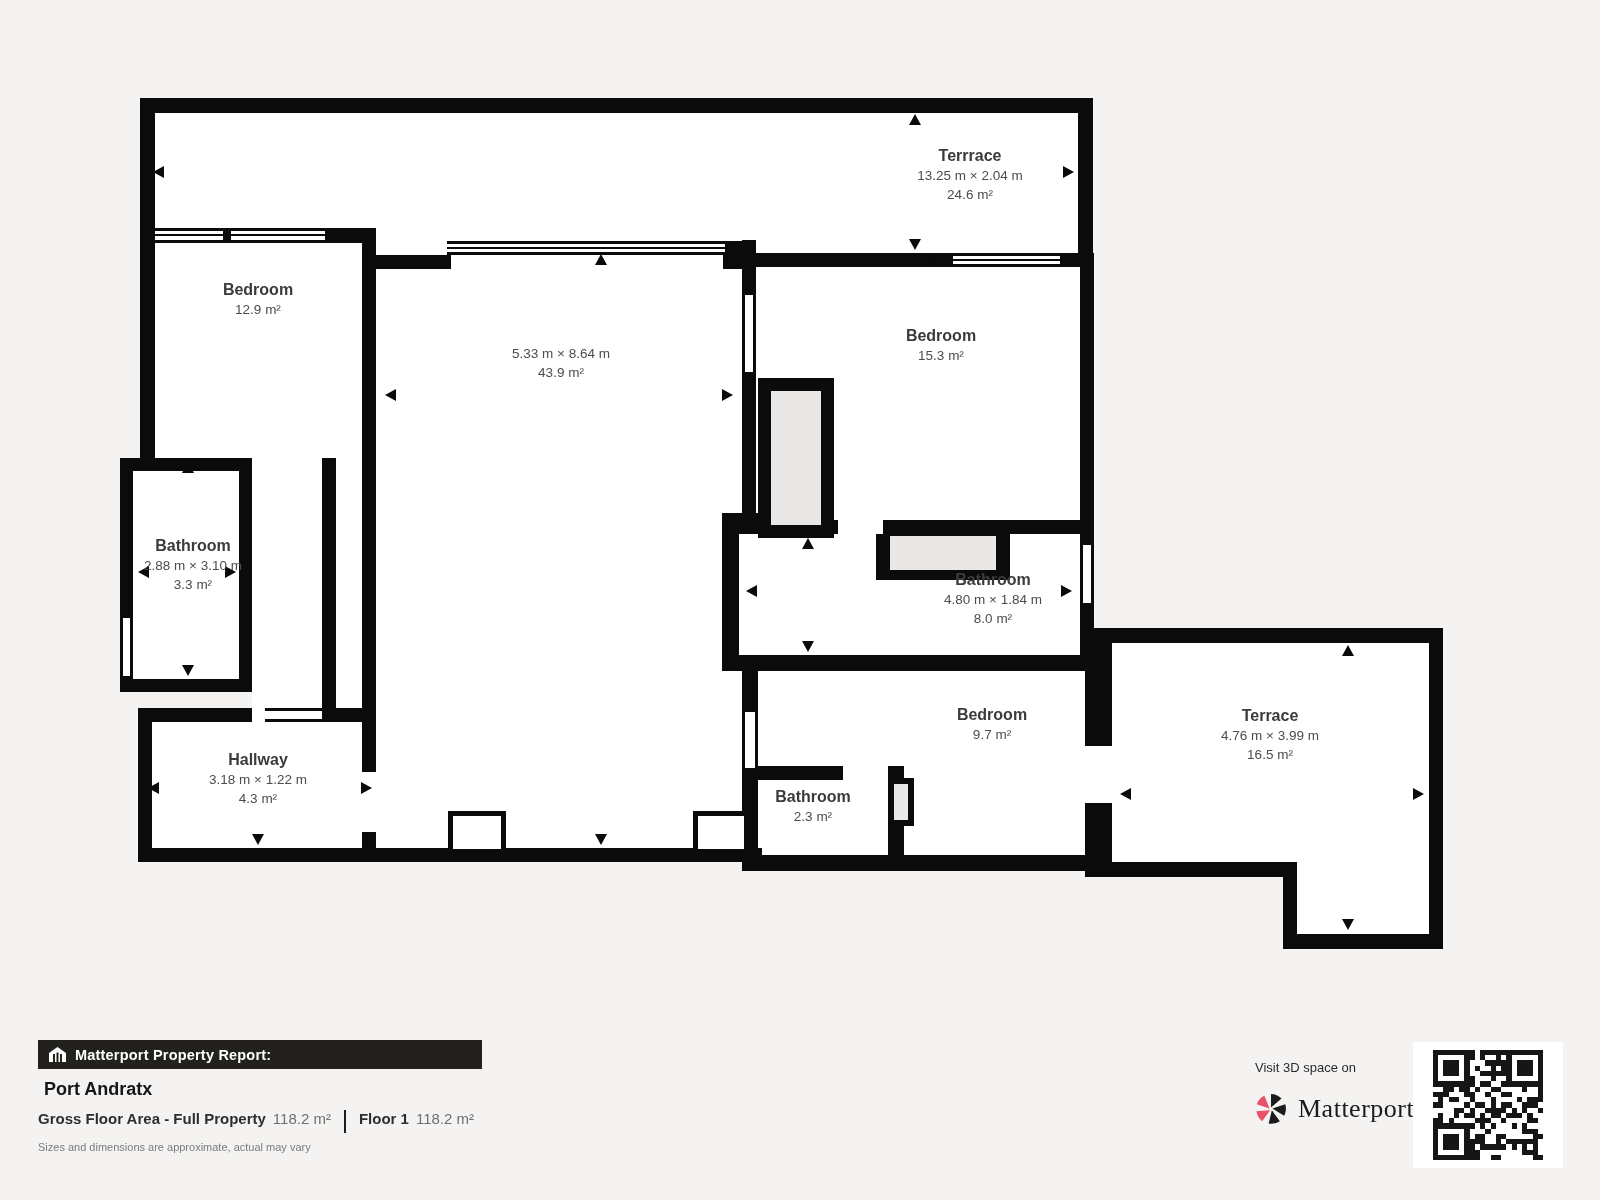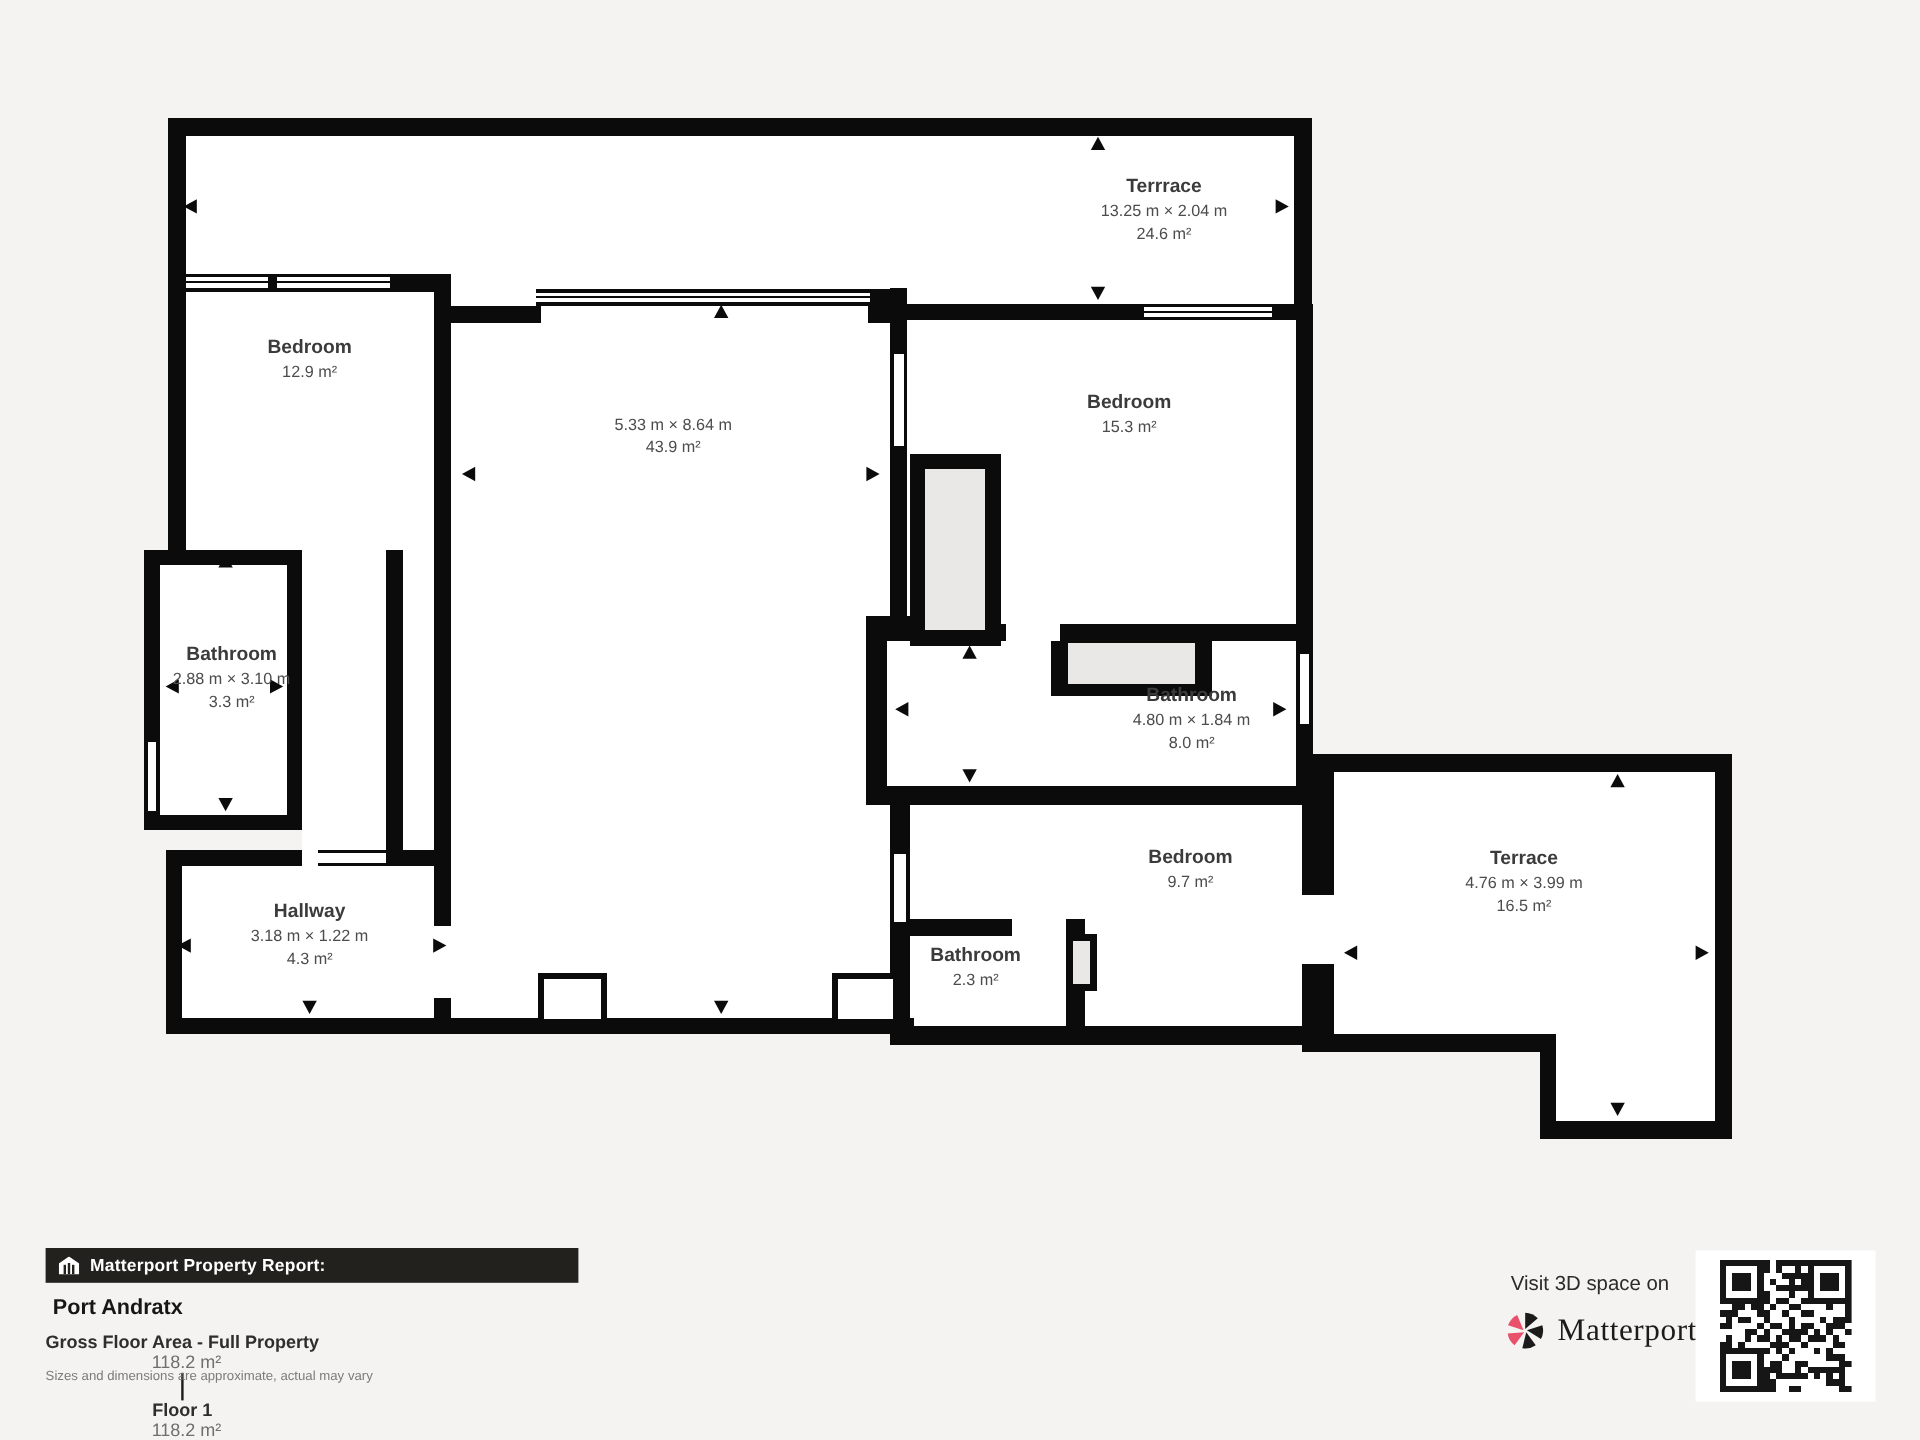--- a/index.html
+++ b/index.html
@@ -12,27 +12,27 @@
   .room-label{position:absolute;transform:translateX(-50%);text-align:center;white-space:nowrap;}
   .rname{font-size:16px;font-weight:bold;color:#3b3b3b;line-height:20px;}
   .rmeta{font-size:13.5px;color:#4c4c4c;line-height:19px;}
   
   .report-bar{
     position:absolute;left:38px;top:1040px;width:444px;height:29px;
     background:#23211d;display:flex;align-items:center;padding-left:11px;box-sizing:border-box;
   }
   .report-bar-label{color:#ffffff;font-size:14.5px;font-weight:bold;margin-left:9px;letter-spacing:.2px;}
   .property-name{position:absolute;left:44px;top:1079px;font-size:18px;font-weight:bold;color:#161616;}
-  .gfa-row{position:absolute;left:38px;top:1110px;display:flex;align-items:center;font-size:15px;flex-direction:column;}
+  .gfa-row{position:absolute;left:38px;top:1110px;display:flex;align-items:flex-start;font-size:15px;}
   .gfa-row .lbl{font-weight:bold;color:#2e2e2e;}
   .gfa-row .val{color:#6f6f6f;margin-left:7px;}
   .gfa-divider{width:2px;height:23px;background:#1c1c1c;margin:0 13px;}
   .disclaimer{position:absolute;left:38px;top:1141px;font-size:11px;color:#7b7b7b;}
   
-  .visit-text{position:absolute;left:1255px;top:1060px;width:140px;text-align:center;font-size:17px;color:#2b2b2b;}
+  .visit-text{position:absolute;left:1255px;top:1060px;width:140px;font-size:13px;color:#2b2b2b;}
   .brand-row{position:absolute;left:1252px;top:1090px;display:flex;align-items:center;}
   .brand-word{font-family:"Liberation Serif","DejaVu Serif",serif;font-size:26px;color:#1b1b1b;margin-left:8px;letter-spacing:.5px;}
   .brand-mark{font-size:13px;vertical-align:10px;color:#1b1b1b;margin-left:1px;}
   .qr-tile{position:absolute;left:1413px;top:1042px;width:150px;height:126px;background:#ffffff;display:flex;align-items:center;justify-content:center;}
 </style>
 </head>
 <body>
 
 <svg id="plan-svg" width="1600" height="1010" viewBox="0 0 1600 1010" shape-rendering="crispEdges">
 

